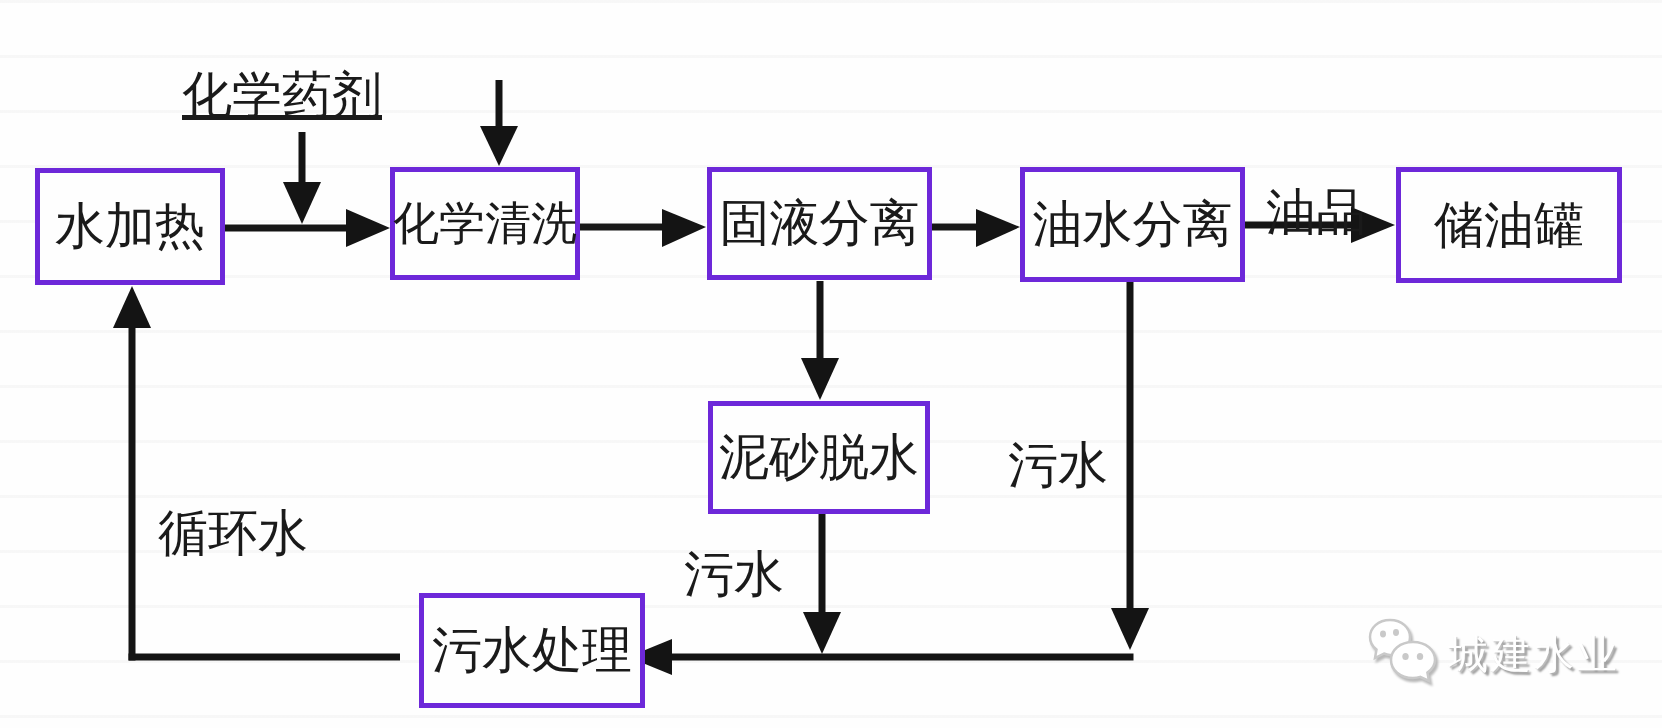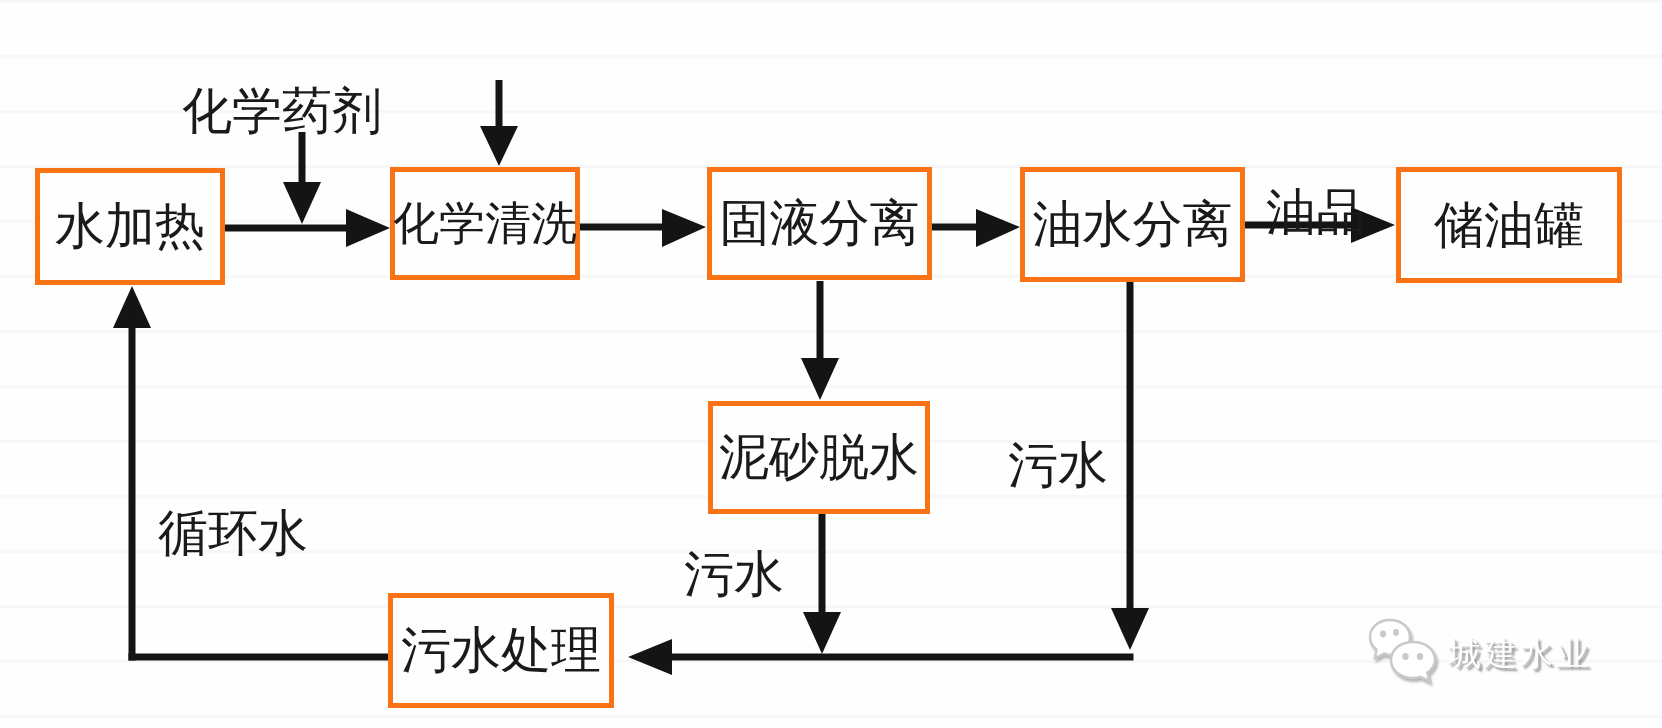--- a/index.html
+++ b/index.html
@@ -15,21 +15,21 @@
     position:absolute;inset:0;
     background:repeating-linear-gradient(180deg,
       rgba(120,120,120,0.05) 0px, rgba(120,120,120,0.05) 3px,
       rgba(0,0,0,0) 3px, rgba(0,0,0,0) 55px);
     pointer-events:none;
   }
   .connectors{position:absolute;left:0;top:0;width:1662px;height:728px;}
   .node{
     position:absolute;
     box-sizing:border-box;
-    border:5px solid #f97316;
+    border:5px solid #6d28d9;
     background:#fefefe;
     display:flex;align-items:center;justify-content:center;
     color:#1a1a1a;
     font-size:50px;
     white-space:nowrap;
     z-index:2;
   }
   .flabel{
     position:absolute;
     color:#1a1a1a;
@@ -43,21 +43,21 @@
     display:flex;align-items:center;
     z-index:3;
   }
   .wm-icon{
     width:74px;height:76px;
     filter:drop-shadow(2px 3px 1px #b9b9b9);
   }
   .wm-text{
     margin-left:8px;
     font-family:Liberation Sans, sans-serif;
-    font-size:33px;
+    font-size:40px;
     letter-spacing:3px;
     color:#ffffff;
     text-shadow:3px 3px 2px #9f9f9f, 1px 1px 1px #c7c7c7;
     white-space:nowrap;
   }
 </style>
 </head>
 <body>
 
 <div class="stage">
@@ -109,25 +109,25 @@
   </div>
 
   <div class="node" style="left:708px;top:401px;width:222px;height:113px;">
     <span>泥砂脱水</span>
   </div>
 
   <div class="node" style="left:1396px;top:167px;width:226px;height:116px;">
     <span>储油罐</span>
   </div>
 
-  <div class="node" style="left:388px;top:593px;width:226px;height:115px;">
+  <div class="node" style="left:419px;top:593px;width:226px;height:115px;">
     <span>污水处理</span>
   </div>
 
-  <div class="flabel" style="left:182px;top:78px;">化学药剂</div>
+  <div class="flabel" style="left:182px;top:62px;text-decoration:underline;">化学药剂</div>
 
 
   <div class="flabel" style="left:1266px;top:142px;margin-top:37px;">油品</div>
 
   <div class="flabel" style="left:1008px;top:432px;">污水</div>
 
   <div class="flabel" style="left:684px;top:541px;">污水</div>
 
   <div class="flabel" style="left:158px;top:500px;">循环水</div>
 

